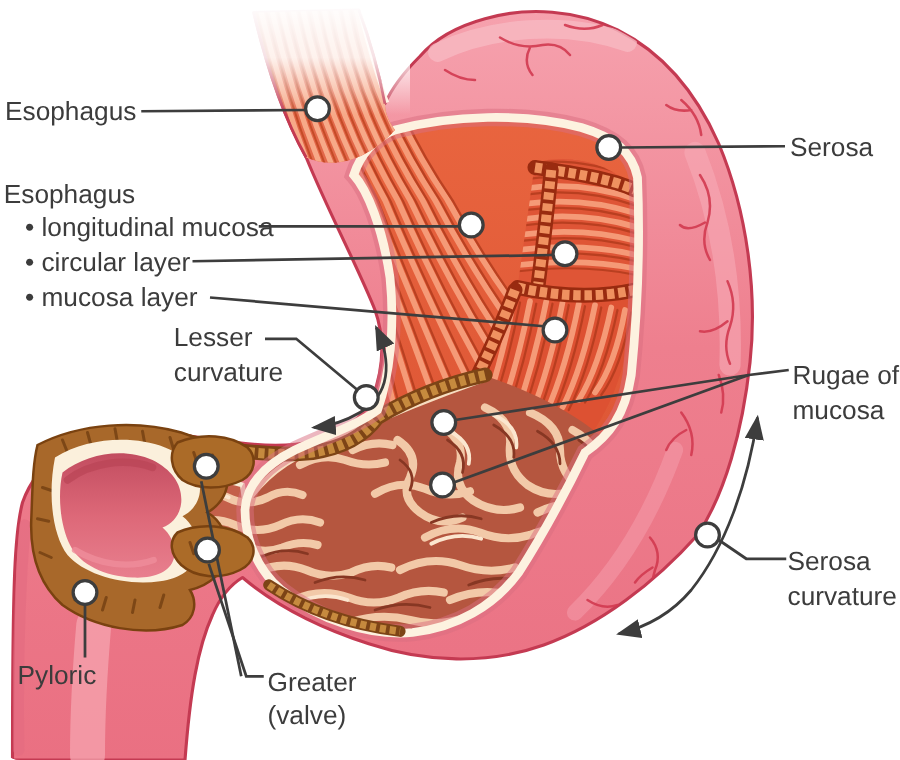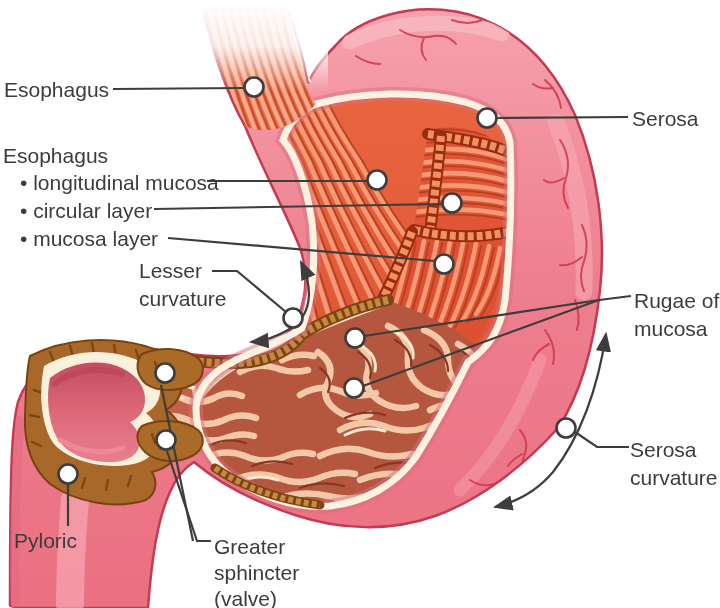--- a/index.html
+++ b/index.html
@@ -300,16 +300,15 @@
     <div>Rugae of</div>
     <div>mucosa</div>
   </div>
   <div class="label lh28" style="left:630px;top:436px">
     <div>Serosa</div>
     <div>curvature</div>
   </div>
   <div class="label" style="left:14px;top:528px">Pyloric</div>
   <div class="label lh26" style="left:214px;top:534px">
     <div>Greater</div>
-    <div>sphincter</div>
     <div>(valve)</div>
   </div>
 </div>
 
 </body></html>

